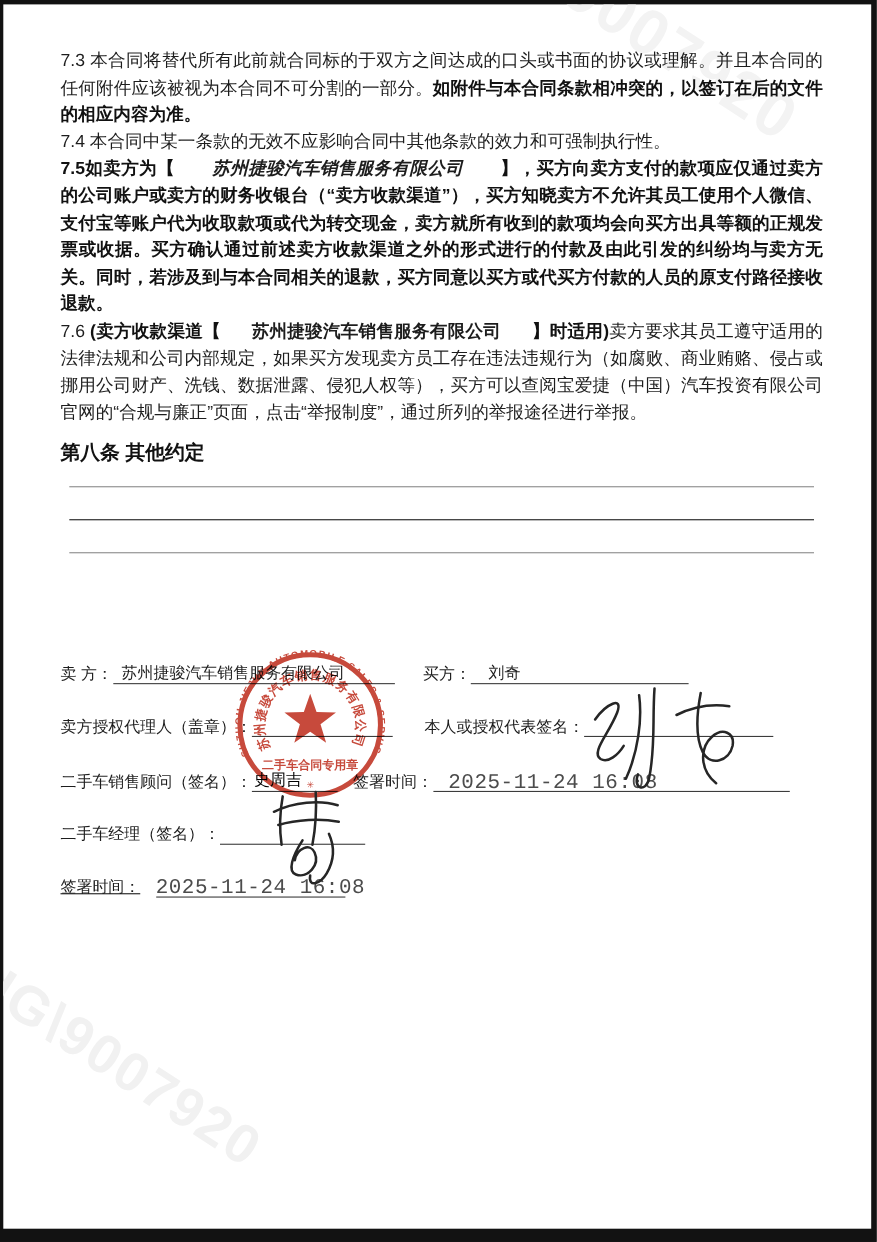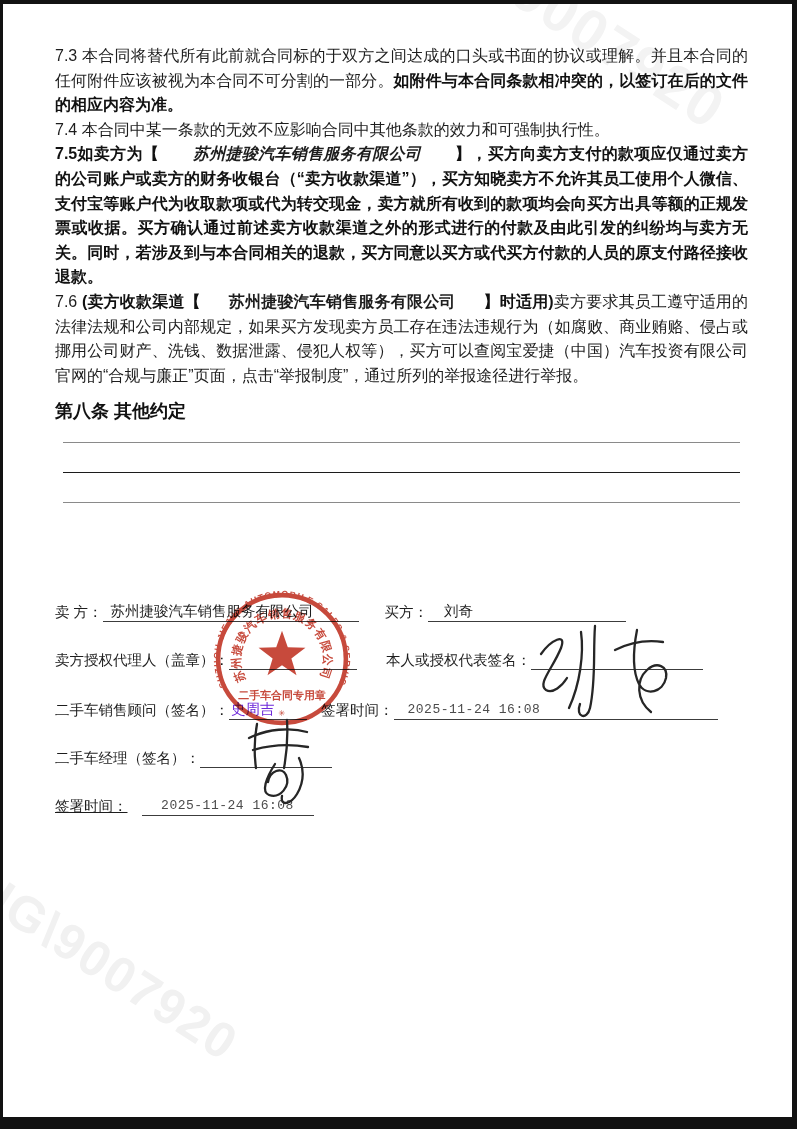--- a/index.html
+++ b/index.html
@@ -27,29 +27,29 @@
   .bl-2{margin-top:29px;border-top-color:#1c1c1c;}
   .bl-3{margin-top:29px;}
 
   
   .sig-row{position:absolute;left:52px;font-size:14.5px;color:#1d1d1d;white-space:nowrap;}
   .u{display:inline-block;border-bottom:1.6px solid #3c3c3c;height:19px;vertical-align:bottom;}
   .u-seller{width:248px;padding-left:8px;}
   .u-buyer{width:182px;padding-left:16px;}
   .u-agent{width:128px;}
   .u-rep{width:172px;}
-  .u-consultant{width:76px;padding-left:2px;color:#6d28d9;}
+  .u-consultant{width:76px;padding-left:2px;color:#000000;}
   .u-time1{width:310px;padding-left:14px;}
   .u-manager{width:132px;}
   .u-time2{width:172px;text-align:center;}
   .ml26{margin-left:26px;}
   .ml29{margin-left:29px;}
   .ml14{margin-left:14px;}
   .mono-date{font-family:"Liberation Mono","DejaVu Sans Mono",monospace;
-             font-size:13px;color:#4c4c4c;letter-spacing:0.5px;}
+             font-size:19px;color:#4c4c4c;letter-spacing:0.5px;}
 
   
   .seal{position:absolute;left:206px;top:582px;width:146px;height:146px;
         opacity:0.92;mix-blend-mode:multiply;pointer-events:none;}
   .hand{position:absolute;pointer-events:none;}
   .hand path{fill:none;stroke:#262626;stroke-width:2.3;stroke-linecap:round;stroke-linejoin:round;}
 </style>
 </head>
 <body>
 

